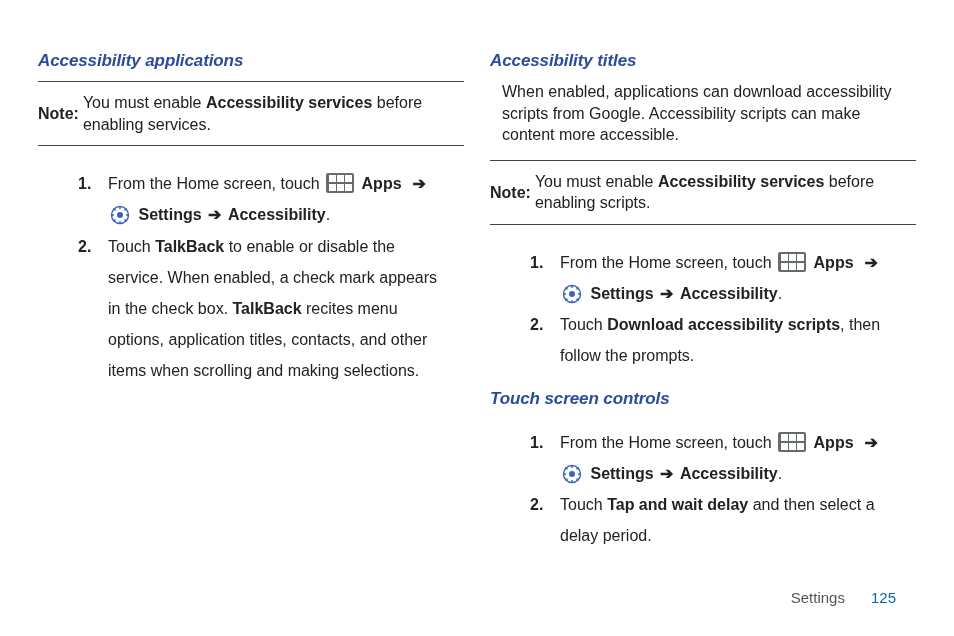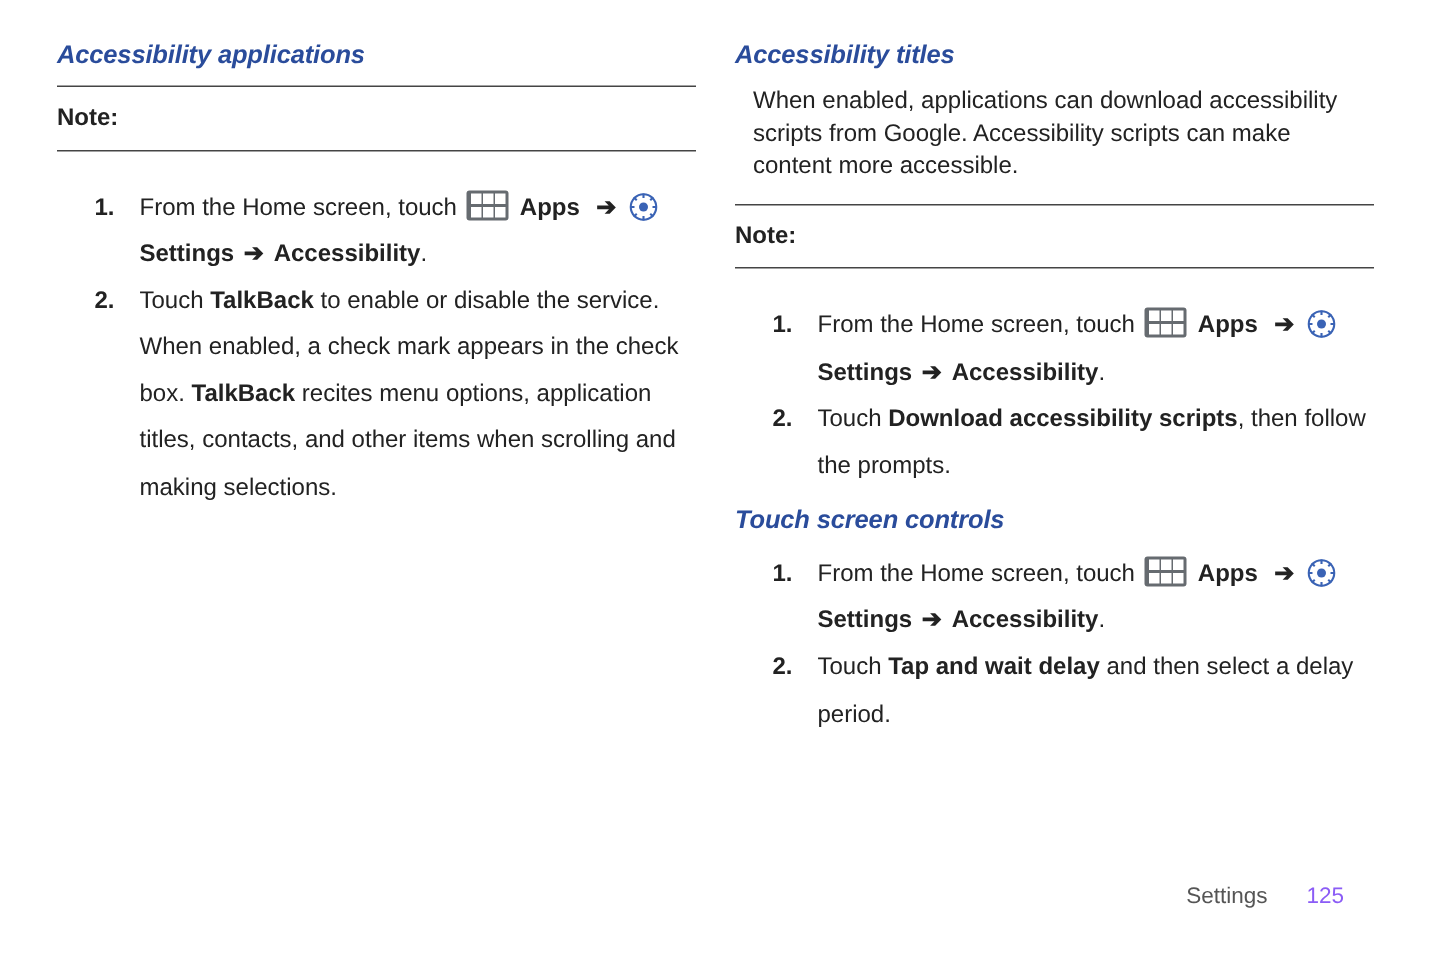--- a/index.html
+++ b/index.html
@@ -8,21 +8,21 @@
     background: #fff;
     font-family: "Helvetica Neue", Arial, sans-serif;
     width: 954px;
     height: 636px;
     box-sizing: border-box;
     color: #222;
   }
   .page {
     display: flex;
     gap: 26px;
-    padding: 26px 38px 10px 38px;
+    padding: 50px 38px 10px 38px;
     box-sizing: border-box;
     font-size: 16px;
     line-height: 1.35;
   }
   .col {
     flex: 1 1 0;
     min-width: 0;
   }
   h4.section-heading {
     margin: 0 0 8px 0;
@@ -51,21 +51,21 @@
   .note-label {
     font-weight: 700;
     padding-right: 4px;
     flex: none;
   }
   .note-body {
     flex: 1;
   }
   ol.steps {
     list-style: none;
-    margin: 1px;
+    margin: 16px;
     padding: 0 0 0 24px;
     counter-reset: stepnum;
   }
   ol.steps > li {
     counter-increment: stepnum;
     position: relative;
     padding-left: 30px;
     line-height: 1.95;
     font-stretch: condensed;
     margin-top: 0;
@@ -118,35 +118,38 @@
     position:absolute;
     bottom:30px;
     right:58px;
     font-size:15px;
     color:#555;
     font-stretch: condensed;
     display:flex;
     align-items:center;
     gap:26px;
   }
-  .page-no{color:#8b5cf6}
+  .page-no{color:#0369a1}
   .page-wrap{position:relative;width:954px;height:636px;}
 </style>
 </head>
 <body>
 
 <div class="page-wrap">
 <div class="page">
 
   <div class="col">
     <h4 class="section-heading">Accessibility applications</h4>
 
     <div class="note-block">
       <div class="note-line">
         <span class="note-label">Note:</span>
+        <span class="note-body">
+          <span>You must enable </span><b>Accessibility services</b><span> before enabling services.</span>
+        </span>
       </div>
     </div>
 
     <ol class="steps">
       <li>
         <span>From the Home screen, touch </span>
         <span class="apps-icon"><span class="cell c1"></span><span class="cell c2"></span><span class="cell c3"></span><span class="cell c4"></span><span class="cell c5"></span><span class="cell c6"></span></span>
         <b>Apps</b>&nbsp;
         <span class="arrow">➔</span>
         <span class="settings-icon">
@@ -169,20 +172,23 @@
   </div>
 
   <div class="col">
 
     <h4 class="section-heading">Accessibility titles</h4>
     <p class="intro">When enabled, applications can download accessibility scripts from Google. Accessibility scripts can make content more accessible.</p>
 
     <div class="note-block">
       <div class="note-line">
         <span class="note-label">Note:</span>
+        <span class="note-body">
+          <span>You must enable </span><b>Accessibility services</b><span> before enabling scripts.</span>
+        </span>
       </div>
     </div>
 
     <ol class="steps">
       <li>
         <span>From the Home screen, touch </span>
         <span class="apps-icon"><span class="cell c1"></span><span class="cell c2"></span><span class="cell c3"></span><span class="cell c4"></span><span class="cell c5"></span><span class="cell c6"></span></span>
         <b>Apps</b>&nbsp;
         <span class="arrow">➔</span>
         <span class="settings-icon">

